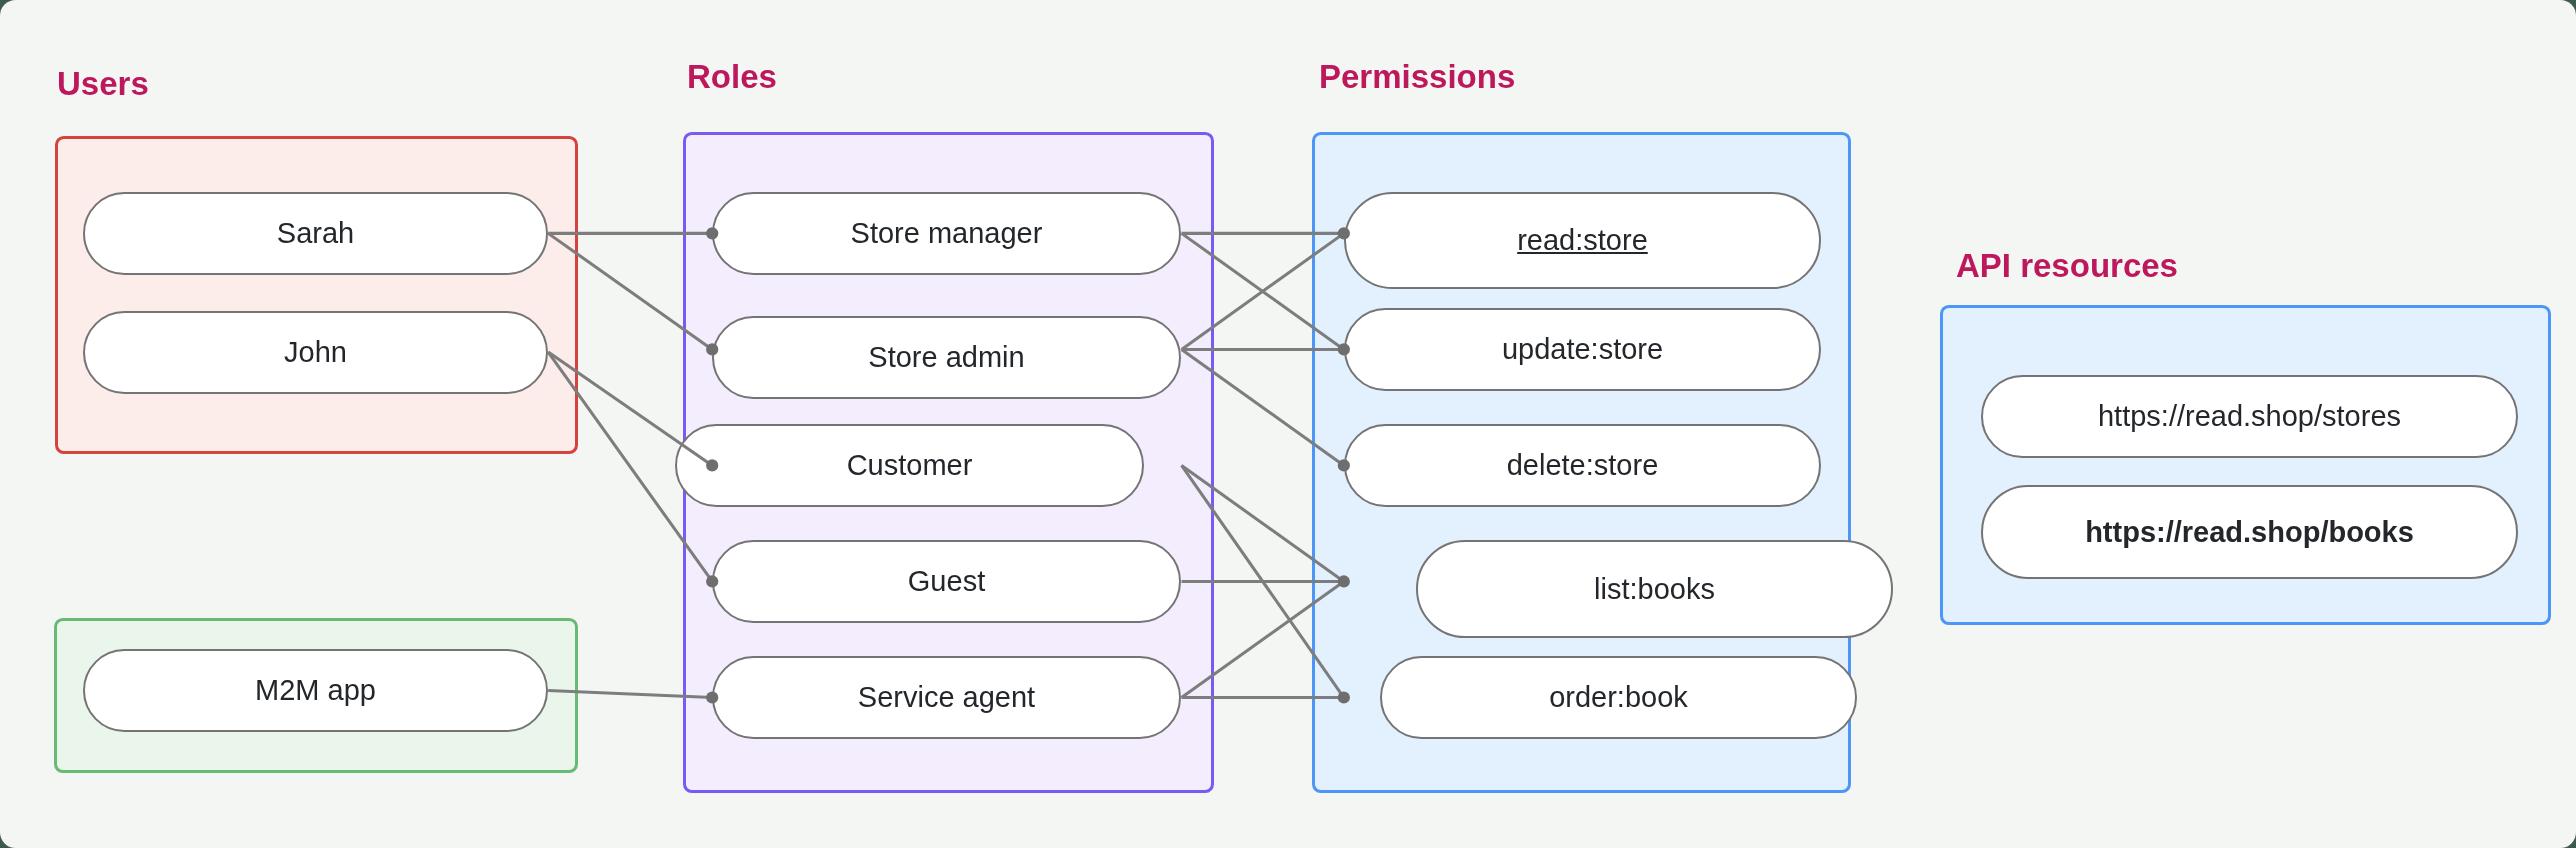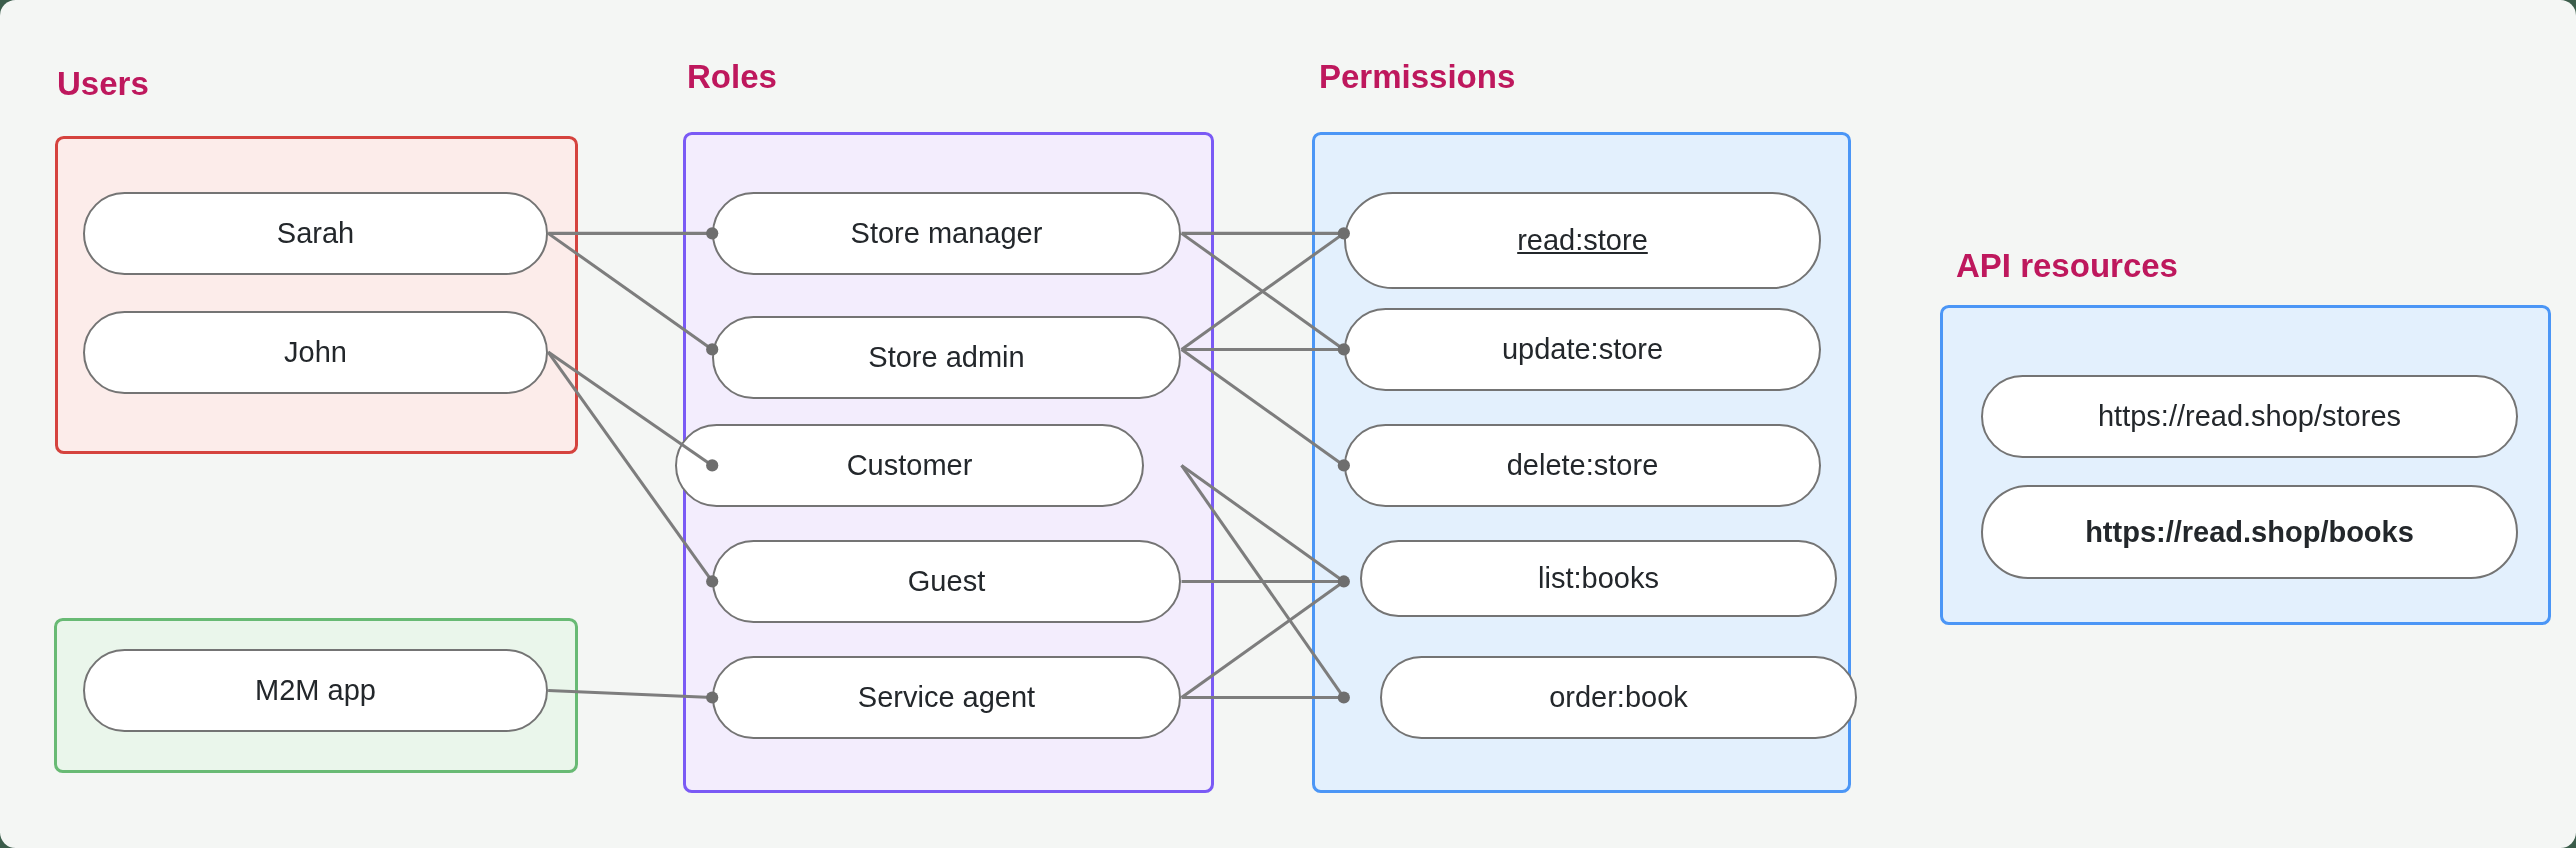--- a/index.html
+++ b/index.html
@@ -53,21 +53,21 @@
       <div class="pill" style="left: 83px; top: 311px; width: 465px; height: 83px;">John</div>
       <div class="pill" style="left: 83px; top: 649px; width: 465px; height: 83px;">M2M app</div>
       <div class="pill" style="left: 712px; top: 192px; width: 469px; height: 83px;">Store manager</div>
       <div class="pill" style="left: 712px; top: 308px; width: 469px; height: 83px; margin-top: 8px;">Store admin</div>
       <div class="pill" style="left: 675px; top: 424px; width: 469px; height: 83px;">Customer</div>
       <div class="pill" style="left: 712px; top: 540px; width: 469px; height: 83px;">Guest</div>
       <div class="pill" style="left: 712px; top: 656px; width: 469px; height: 83px;">Service agent</div>
       <div class="pill" style="left: 1344px; top: 192px; width: 477px; height: 97px; text-decoration: underline;">read:store</div>
       <div class="pill" style="left: 1344px; top: 308px; width: 477px; height: 83px;">update:store</div>
       <div class="pill" style="left: 1344px; top: 424px; width: 477px; height: 83px;">delete:store</div>
-      <div class="pill" style="left: 1360px; top: 540px; width: 477px; height: 77px;">list:books</div>
+      <div class="pill" style="left: 1416px; top: 540px; width: 477px; height: 98px;">list:books</div>
       <div class="pill" style="left: 1380px; top: 656px; width: 477px; height: 83px;">order:book</div>
       <div class="pill" style="left: 1981px; top: 375px; width: 537px; height: 83px;">https://read.shop/stores</div>
       <div class="pill" style="left: 1981px; top: 485px; width: 537px; height: 94px; font-weight: bold;">https://read.shop/books</div>
     </div>
 
   <svg class="edges" width="2576" height="848" viewBox="0 0 2952 972">
       <line x1="628" y1="267.5" x2="816" y2="267.5" stroke="#7d7d7d" stroke-width="3.5"></line>
       <line x1="628" y1="267.5" x2="816" y2="400.5" stroke="#7d7d7d" stroke-width="3.5"></line>
       <line x1="628" y1="403.5" x2="816" y2="533.5" stroke="#7d7d7d" stroke-width="3.5"></line>
       <line x1="628" y1="403.5" x2="816" y2="666.5" stroke="#7d7d7d" stroke-width="3.5"></line>

